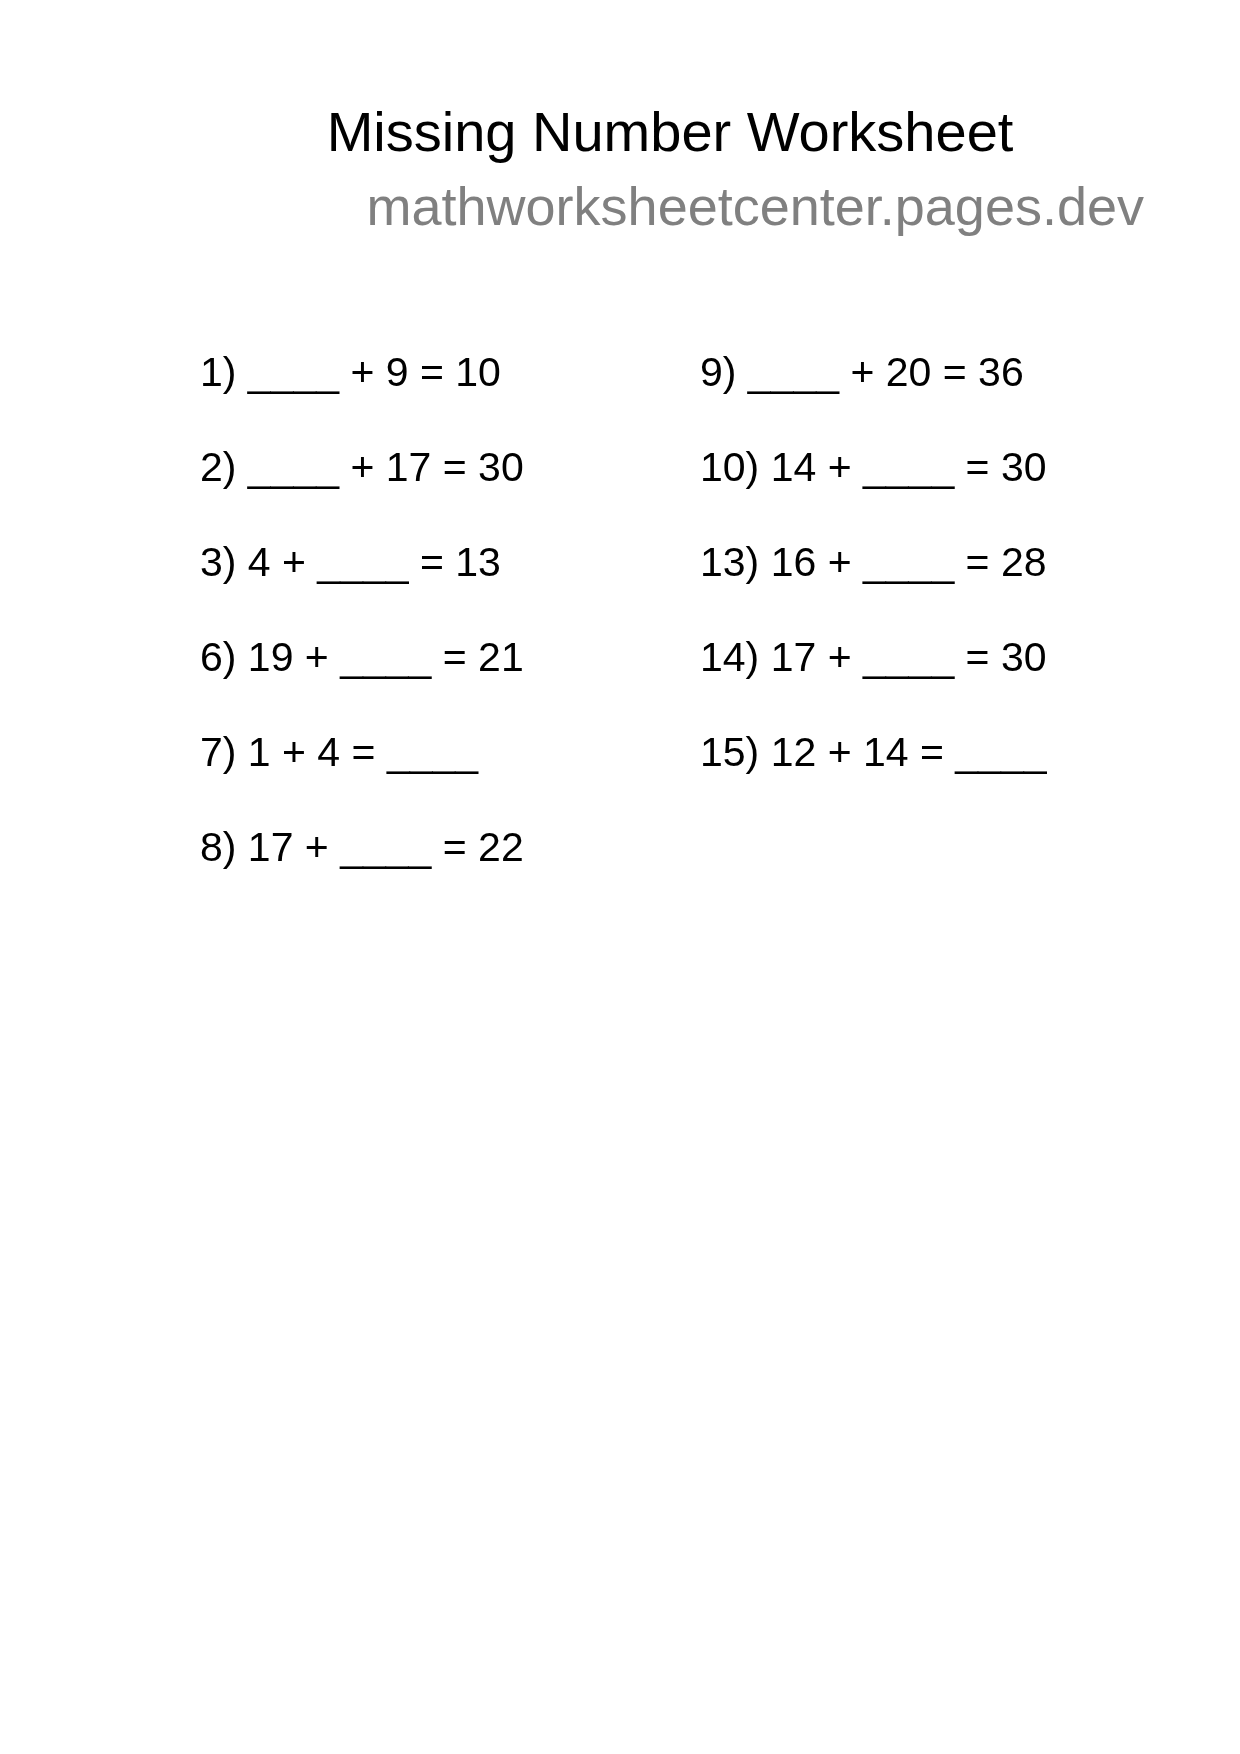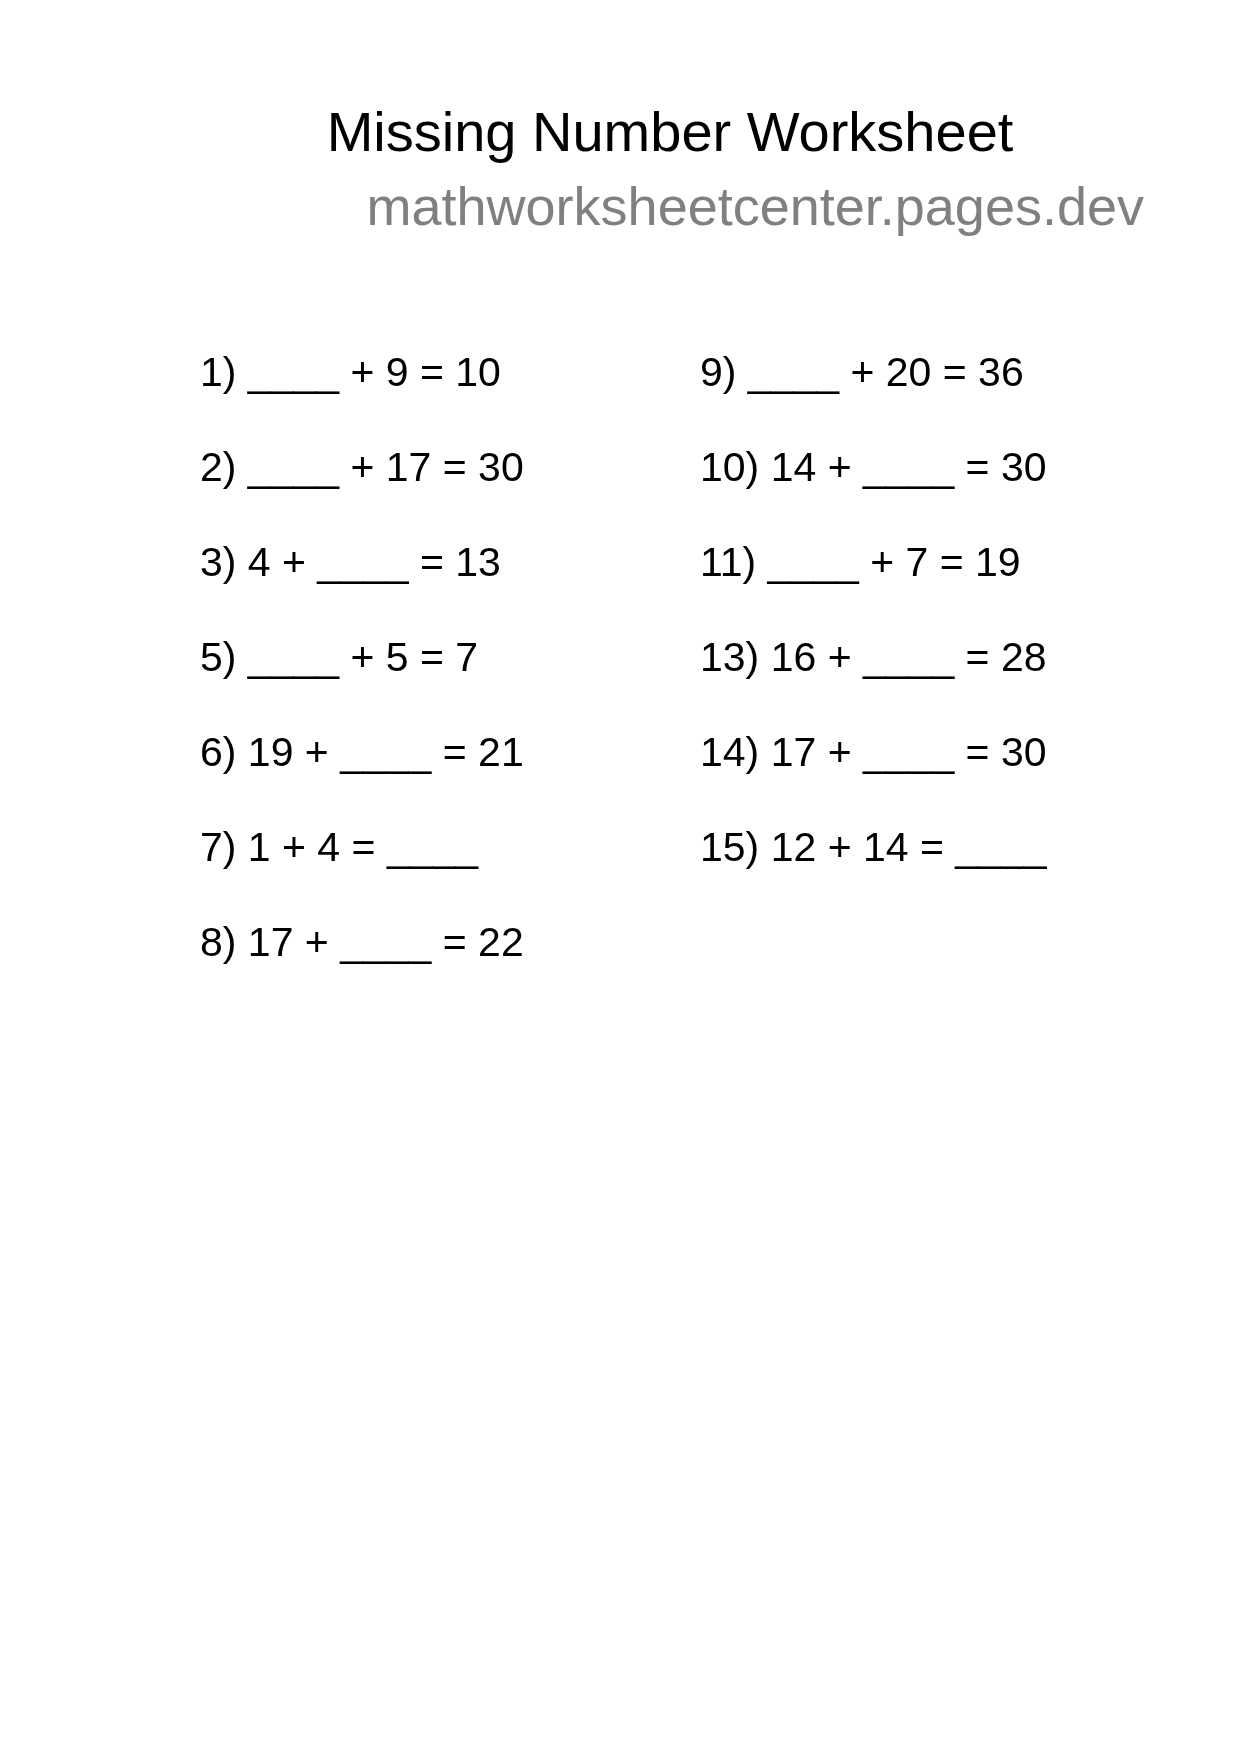--- a/index.html
+++ b/index.html
@@ -18,27 +18,25 @@
 <body>
 
 <div>
   <div class="title">Missing Number Worksheet</div>
   <div class="subtitle">mathworksheetcenter.pages.dev</div>
 
   <div class="col left">
     <div class="problem">1) ____ + 9 = 10</div>
     <div class="problem">2) ____ + 17 = 30</div>
     <div class="problem">3) 4 + ____ = 13</div>
-    <div class="problem">5) ____ + 5 = 7</div>
     <div class="problem">6) 19 + ____ = 21</div>
     <div class="problem">7) 1 + 4 = ____</div>
     <div class="problem">8) 17 + ____ = 22</div>
   </div>
 
   <div class="col right">
     <div class="problem">9) ____ + 20 = 36</div>
     <div class="problem">10) 14 + ____ = 30</div>
-    <div class="problem">11) ____ + 7 = 19</div>
     <div class="problem">13) 16 + ____ = 28</div>
     <div class="problem">14) 17 + ____ = 30</div>
     <div class="problem">15) 12 + 14 = ____</div>
   </div>
 </div>
 
 </body></html>

